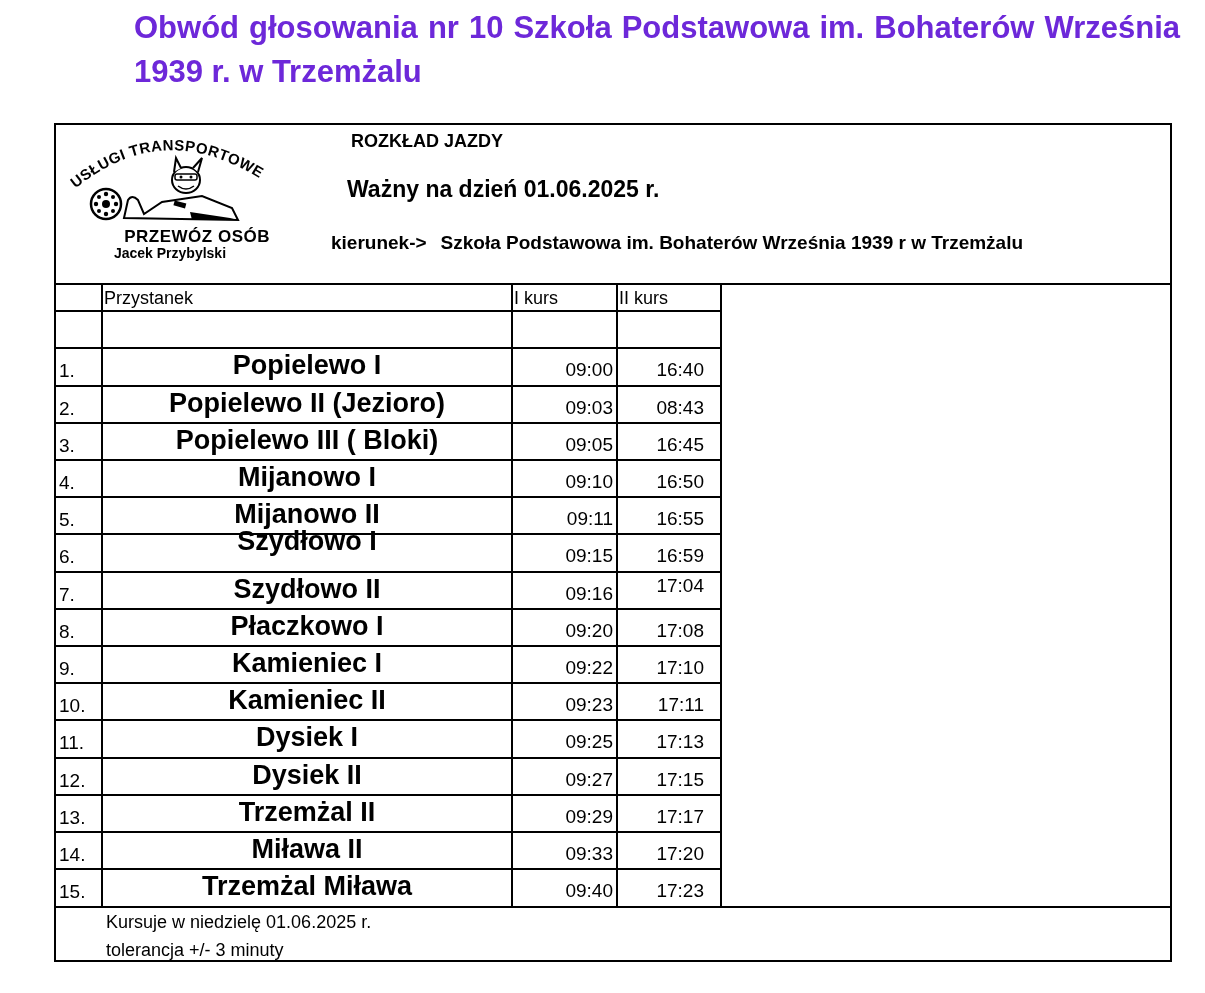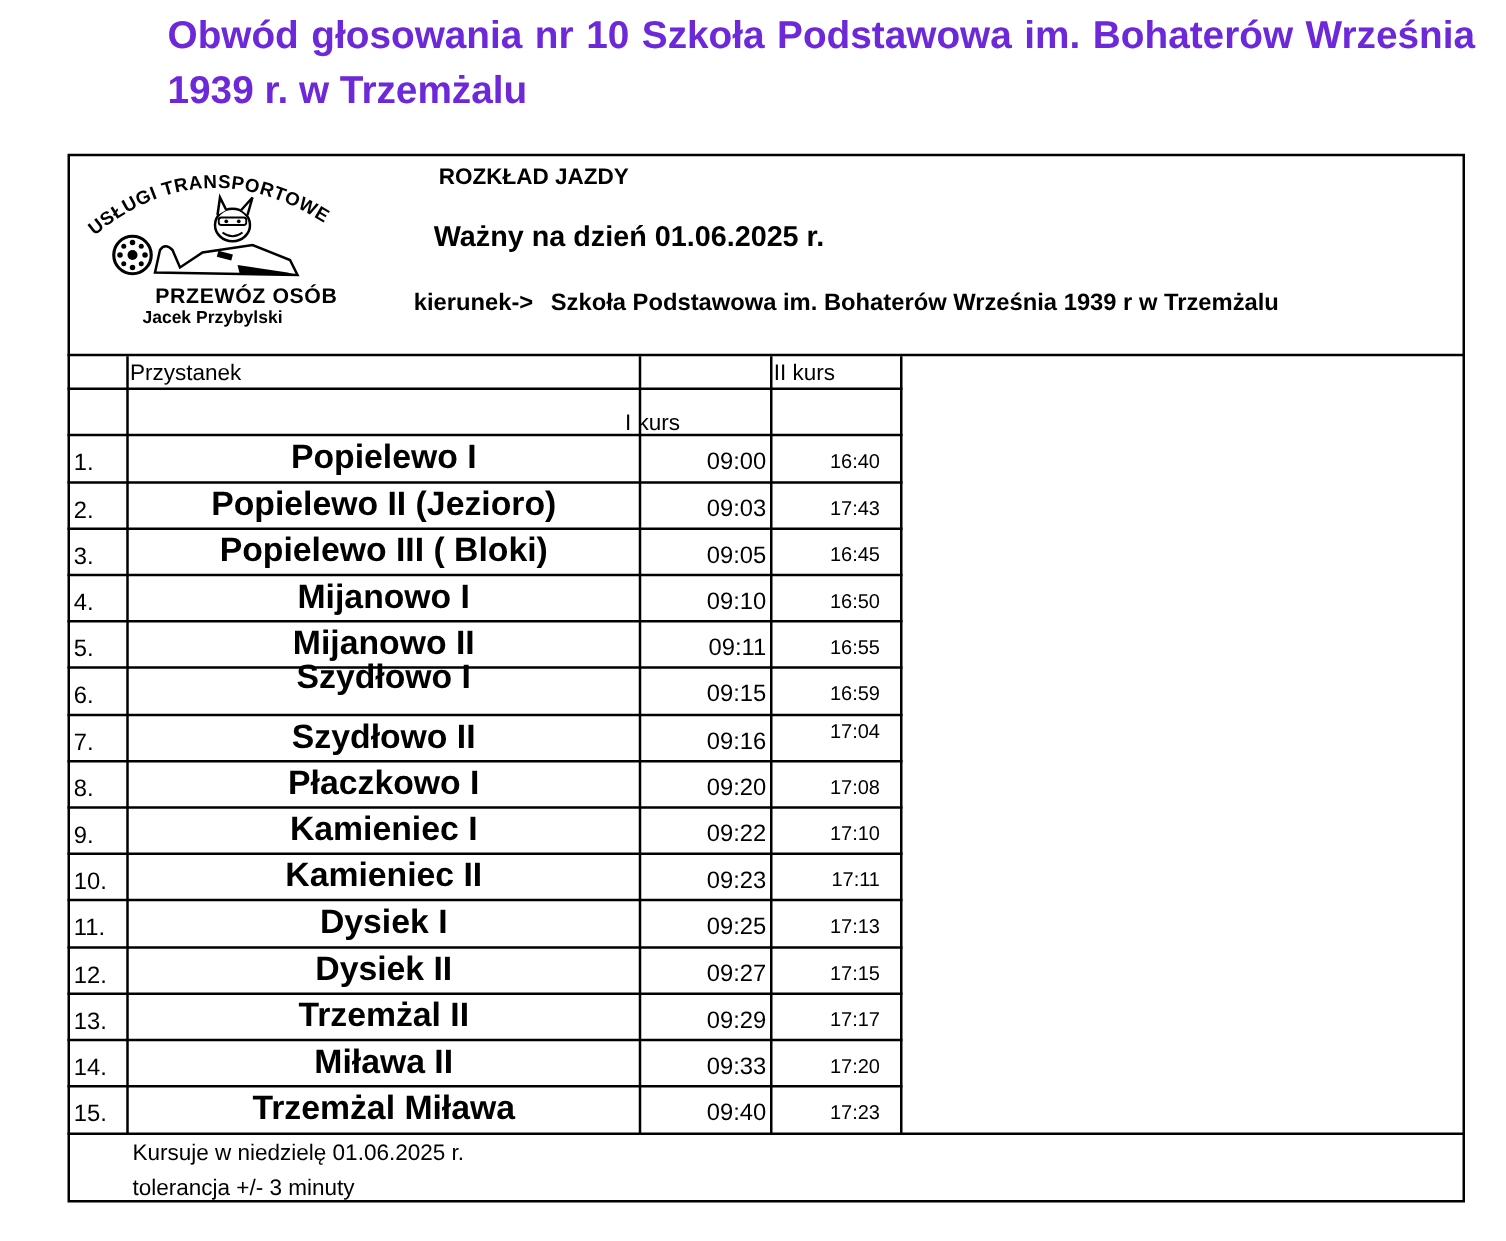--- a/index.html
+++ b/index.html
@@ -29,21 +29,21 @@
 
     
     .vline { position: absolute; width: 2px; background: #000; }
     .hline { position: absolute; height: 2px; background: #000; }
 
     .cell { position: absolute; box-sizing: border-box; white-space: nowrap; }
     .th { font-size: 18px; top: 287px; height: 22px; line-height: 22px; }
     .num { font-size: 19px; left: 57px; width: 44px; padding-left: 2px; }
     .stop { font-size: 27px; font-weight: bold; left: 103px; width: 408px; text-align: center; }
     .t1 { font-size: 19px; left: 513px; width: 101px; text-align: right; padding-right: 1px; }
-    .t2 { font-size: 16px; left: 618px; width: 87px; text-align: right; padding-right: 1px; }
+    .t2 { font-size: 19px; left: 618px; width: 87px; text-align: right; padding-right: 1px; }
 
     .footer { position: absolute; left: 106px; top: 908px; font-size: 18px; line-height: 28px; }
   </style>
 </head>
 <body>
 
 <div class="page-title">Obwód głosowania nr 10 Szkoła Podstawowa im. Bohaterów Września 1939 r. w Trzemżalu</div>
 
 <div class="frame"></div>
 <div class="hdr-divider"></div>
@@ -110,32 +110,32 @@
   <div class="hline" style="left:54px; top:682px; width:668px;"></div>
   <div class="hline" style="left:54px; top:719px; width:668px;"></div>
   <div class="hline" style="left:54px; top:757px; width:668px;"></div>
   <div class="hline" style="left:54px; top:794px; width:668px;"></div>
   <div class="hline" style="left:54px; top:831px; width:668px;"></div>
   <div class="hline" style="left:54px; top:868px; width:668px;"></div>
   <div class="hline" style="left:54px; top:906px; width:1118px;"></div>
 </div>
 
 <div class="cell th" style="left:104px;">Przystanek</div>
-<div class="cell th" style="left:500px;margin-top:40px;">I kurs</div>
+<div class="cell th" style="left:514px;">I kurs</div>
 <div class="cell th" style="left:619px;">II kurs</div>
 
 <div id="rows">
     <div class="cell num" style="top: 348px; height: 37px; line-height: 45px;">1.</div>
     <div class="cell stop" style="top: 348px; height: 37px; line-height: 35px;">Popielewo I</div>
     <div class="cell t1" style="top: 348px; height: 37px; line-height: 43px;">09:00</div>
     <div class="cell t2" style="top: 348px; height: 37px; line-height: 43px;">16:40</div>
     <div class="cell num" style="top: 386px; height: 37px; line-height: 45px;">2.</div>
     <div class="cell stop" style="top: 386px; height: 37px; line-height: 35px;">Popielewo II (Jezioro)</div>
     <div class="cell t1" style="top: 386px; height: 37px; line-height: 43px; text-align: right;">09:03</div>
-    <div class="cell t2" style="top: 386px; height: 37px; line-height: 43px;">17:43</div>
+    <div class="cell t2" style="top: 386px; height: 37px; line-height: 43px;">08:43</div>
     <div class="cell num" style="top: 423px; height: 37px; line-height: 45px;">3.</div>
     <div class="cell stop" style="top: 423px; height: 37px; line-height: 35px;">Popielewo III ( Bloki)</div>
     <div class="cell t1" style="top: 423px; height: 37px; line-height: 43px;">09:05</div>
     <div class="cell t2" style="top: 423px; height: 37px; line-height: 43px;">16:45</div>
     <div class="cell num" style="top: 460px; height: 37px; line-height: 45px;">4.</div>
     <div class="cell stop" style="top: 460px; height: 37px; line-height: 35px;">Mijanowo I</div>
     <div class="cell t1" style="top: 460px; height: 37px; line-height: 43px;">09:10</div>
     <div class="cell t2" style="top: 460px; height: 37px; line-height: 43px;">16:50</div>
     <div class="cell num" style="top: 497px; height: 37px; line-height: 45px;">5.</div>
     <div class="cell stop" style="top: 497px; height: 37px; line-height: 35px;">Mijanowo II</div>

